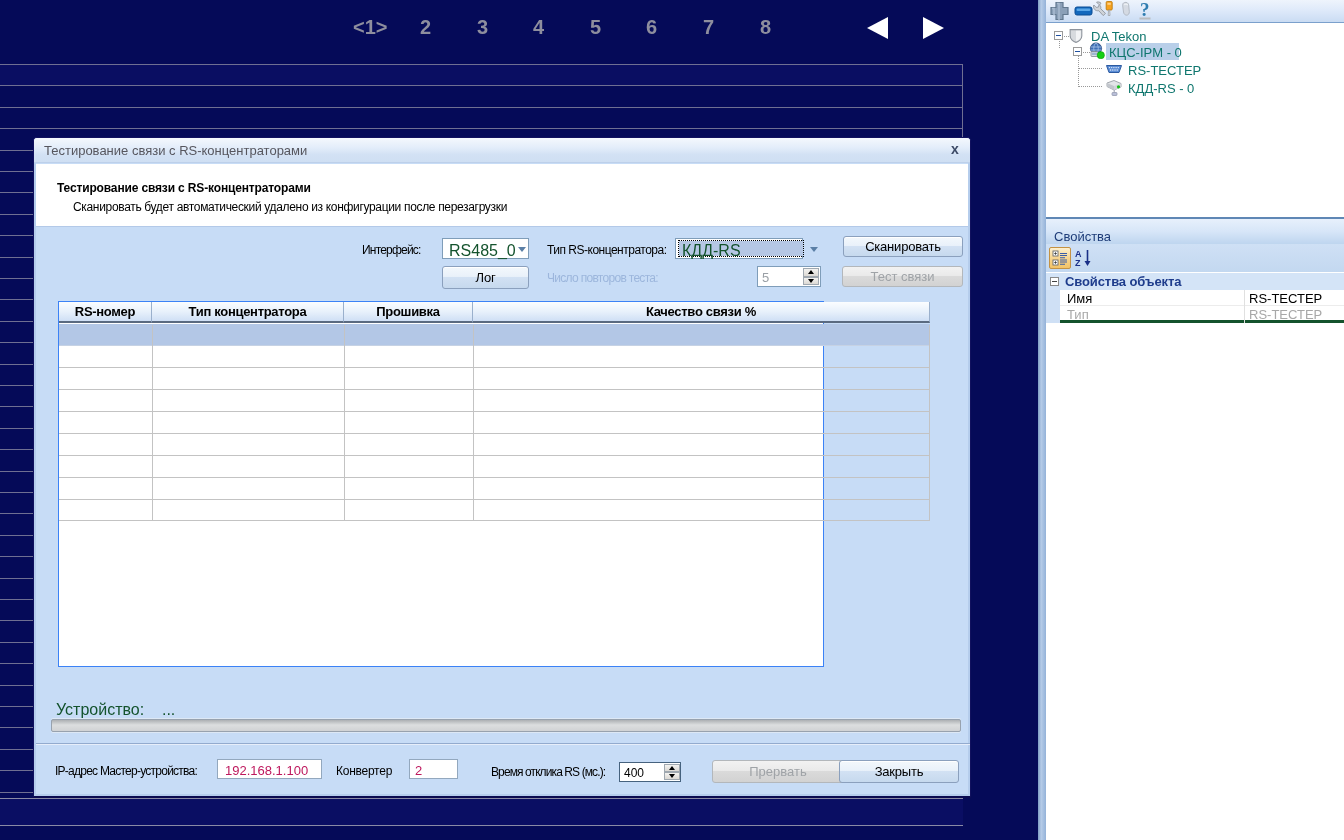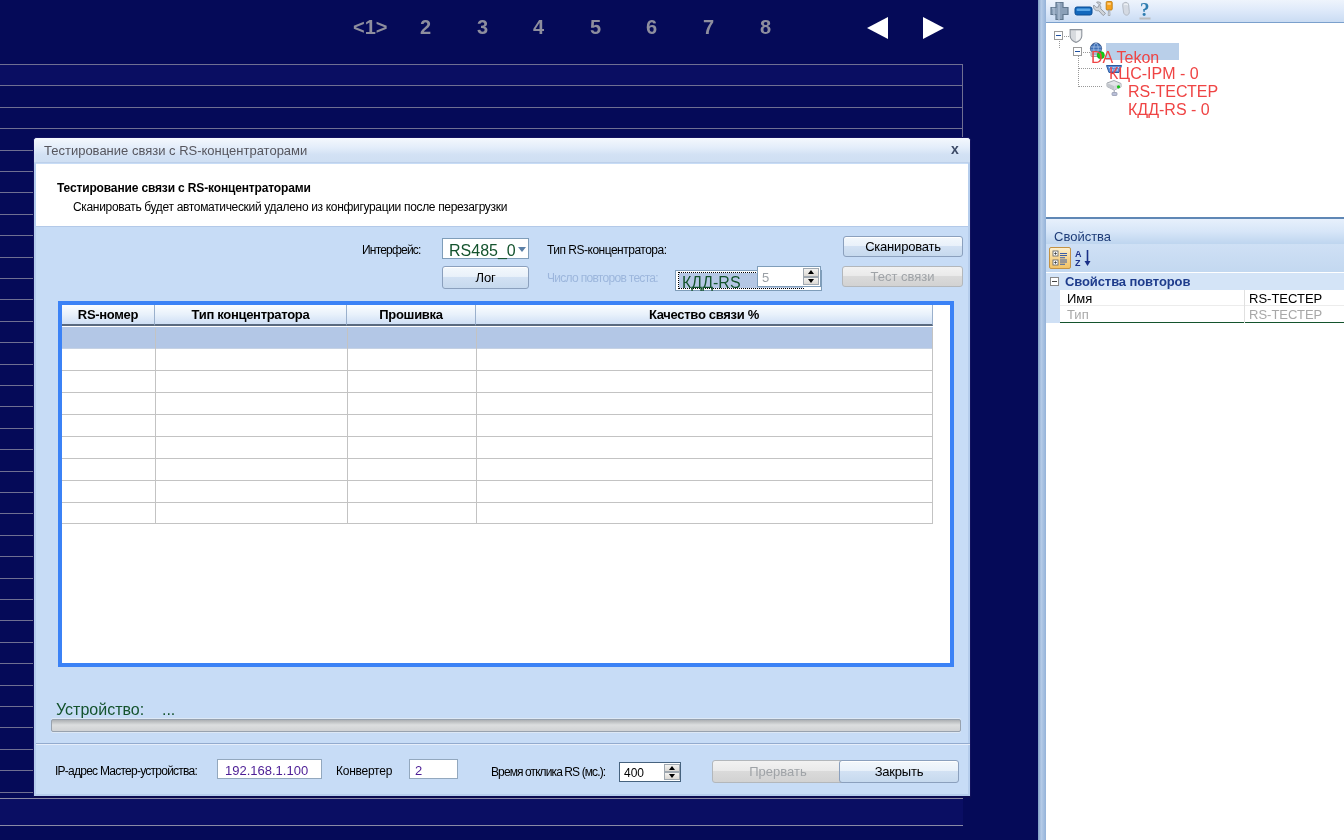--- a/index.html
+++ b/index.html
@@ -39,24 +39,24 @@
   
   .combo { background:#fff; border:1px solid #7f9db9; }
   .carrow { width:0; height:0; border-style:solid; border-width:5px 4px 0 4px; border-color:#5b7fa6 transparent transparent transparent; }
   .btn { border:1px solid #8ba0bd; border-radius:3px; text-align:center; letter-spacing:-0.2px;
     background:linear-gradient(180deg,#f3f8fc 0%,#e9f1fa 45%,#d2e1f3 50%,#c6d9ee 100%);
     box-shadow: inset 0 1px 0 #ffffff; font-size:13px; color:#000; }
   .btn-dis { border:1px solid #b3b7bb; border-radius:3px; text-align:center;
     background:linear-gradient(180deg,#f2f2f2 0%,#eaeaea 45%,#dadada 50%,#d2d2d2 100%);
     font-size:13px; color:#9fa3a7; }
   .lbl-dis { color:#9cb6dc; }
-  .tbox { background:#fff; border:1px solid #93a8be; font-size:13px; color:#4c1d95;padding-left:16px; }
-
-  
-  #gridbox { left:24px; top:163px; width:896px; height:366px; background:#fff; border:4px solid #3b82f6; }
+  .tbox { background:#fff; border:1px solid #93a8be; font-size:13px; color:#be185d;padding-left:16px; }
+
+  
+  #gridbox { left:24px; top:163px; width:766px; height:366px; background:#fff; border:1px solid #3b82f6; }
   .gh { position:absolute; top:0; height:21px; background:linear-gradient(180deg,#fbfdff 0%,#e8f1fb 50%,#cfdff5 100%);
     border-right:1px solid #9ab0cc; border-bottom:2px solid #5a6a80; font-size:13px; font-weight:bold; color:#000; text-align:center; line-height:20px; letter-spacing:-0.3px; }
   .selrow { position:absolute; left:0; top:22px; width:871px; height:22px; background:#b3c7e6; border-bottom:1px solid #c6d2e4; }
   .grow { position:absolute; left:0; width:871px; height:22px; border-bottom:1px solid #c3c3c3; }
   .gcol { position:absolute; top:23px; width:1px; height:196px; background:#c3c3c3; }
 
   
   #progress { left:17px; top:581px; width:910px; height:13px; border:1px solid #98a2ae; border-radius:2px;
     background:linear-gradient(180deg,#adb0b3 0%,#dcdedf 45%,#d0d2d4 100%);
     box-shadow:0 1px 0 #dde8f5, 0 -1px 0 #dde8f5; }
@@ -68,21 +68,21 @@
   .spinbtns { position:absolute; }
   .sup, .sdn { position:absolute; left:0; width:100%; height:50%; background:linear-gradient(180deg,#f4f3f1,#dcd9d4); border:1px solid #a0a8b0; }
   .tri-u { width:0;height:0;border-style:solid;border-width:0 3.5px 4px 3.5px;border-color:transparent transparent #000 transparent; position:absolute; left:50%; top:50%; transform:translate(-50%,-50%); }
   .tri-d { width:0;height:0;border-style:solid;border-width:4px 3.5px 0 3.5px;border-color:#000 transparent transparent transparent; position:absolute; left:50%; top:50%; transform:translate(-50%,-50%); }
 
   
   #splitter { left:1038px; top:0; width:8px; height:840px; background:linear-gradient(90deg,#7e9dc4,#b6cce8 40%,#94b2d8); }
   #rpanel { left:1046px; top:0; width:298px; height:840px; background:#ffffff; }
   #rtoolbar { left:0; top:0; width:298px; height:23px; background:linear-gradient(180deg,#eef4fc 0%,#dfeafa 45%,#cadcf3 100%); border-bottom:1px solid #7ba0cc; }
   #rtree { left:0; top:24px; width:298px; height:193px; background:#fff; }
-  .trow { position:absolute; font-size:16px; color:#ef4444;margin-top:20px; }
+  .trow { position:absolute; font-size:13px; color:#0f766e; }
   #props-hdr { left:0; top:217px; width:298px; height:27px;
     background:linear-gradient(180deg,#e7f0fc 0%,#d7e6f8 50%,#bed5ef 100%);
     border-top:2px solid #5f87b5; color:#1e3c78; font-size:13px; }
   #props-tb { left:0; top:244px; width:298px; height:28px; background:linear-gradient(180deg,#cfe0f5,#c3d8f0); }
   #props-grp { left:0; top:273px; width:298px; height:17px; background:#d4e4f7; }
   .prow { position:absolute; left:0; width:298px; height:16px; background:#fff; font-size:13px; }
   .pstrip { position:absolute; left:0; width:14px; background:#cfe0f5; }
 </style>
 </head>
 <body>
@@ -114,21 +114,21 @@
     <div class="abs" id="hdrwhite"></div>
     <div class="abs b13" style="left:23px; top:43px;">Тестирование связи с RS-концентраторами</div>
     <div class="abs t13" style="left:39px; top:62px; letter-spacing:-0.33px;">Сканировать будет автоматический удалено из конфигурации после перезагрузки</div>
 
     <div class="abs t13" style="left:328px; top:105px; letter-spacing:-0.8px;">Интерфейс:</div>
     <div class="abs combo" style="left:408px; top:100px; width:87px; height:21px;">
       <div class="abs t12" style="left:6px; top:3px;">RS485_0</div>
       <div class="abs carrow" style="left:75px; top:8px;"></div>
     </div>
     <div class="abs t13" style="left:513px; top:105px; letter-spacing:-0.5px;">Тип RS-концентратора:</div>
-    <div class="abs combo" style="left:641px; top:100px; width:147px; height:21px;margin-top:32px;">
+    <div class="abs combo" style="left:641px; top:100px; width:128px; height:21px;">
       <div class="abs" style="left:3px; top:2px; width:124px; height:15px; background:#b5c7e4; outline:1px dotted #000;"></div>
       <div class="abs t12" style="left:6px; top:3px;">КДД-RS</div>
       <div class="abs carrow" style="left:134px; top:8px;"></div>
     </div>
     <div class="abs btn" style="left:809px; top:98px; width:120px; height:21px; line-height:19px;">Сканировать</div>
 
     <div class="abs btn" style="left:408px; top:128px; width:87px; height:23px; line-height:21px;">Лог</div>
     <div class="abs t13 lbl-dis" style="left:513px; top:133px; letter-spacing:-0.7px;">Число повторов теста:</div>
     <div class="abs spinbox" style="left:723px; top:128px; width:64px; height:21px;">
       <div class="abs" style="left:4px; top:3px; font-size:13px; color:#9aa0a6;">5</div>
@@ -295,25 +295,25 @@
           <text x="0" y="18" font-size="9" font-weight="bold" fill="#1a2f87" font-family="Liberation Sans,sans-serif">Z</text>
           <path d="M12.5 2 v12" stroke="#1a2f87" stroke-width="1.6"></path>
           <path d="M9.5 13 L15.5 13 L12.5 18 Z" fill="#1a2f87"></path>
         </svg>
       </div>
     </div>
     <div class="abs" id="props-grp">
       <div class="abs" style="left:4px; top:4px; width:9px; height:9px; background:#fff; border:1px solid #8a8a8a;">
         <div class="abs" style="left:1px; top:3px; width:5px; height:1px; background:#444;"></div>
       </div>
-      <span style="position:absolute; left:19px; top:1px; font-size:13px; font-weight:bold; color:#1e3c8c; letter-spacing:-0.1px;">Свойства повторов</span>
+      <span style="position:absolute; left:19px; top:1px; font-size:13px; font-weight:bold; color:#1e3c8c; letter-spacing:-0.1px;">Свойства объекта</span>
     </div>
     <div class="prow" style="top:290px; border-bottom:1px solid #ececec;">
       <span style="position:absolute; left:21px; top:1px;">Имя</span>
       <span style="position:absolute; left:203px; top:1px;">RS-ТЕСТЕР</span>
     </div>
-    <div class="prow" style="top:306px; height:17px; border-bottom:1px solid #14532d;">
+    <div class="prow" style="top:306px; height:17px; border-bottom:3px solid #14532d;">
       <span style="position:absolute; left:21px; top:1px; color:#a8a8a8;">Тип</span>
       <span style="position:absolute; left:203px; top:1px; color:#a8a8a8;">RS-ТЕСТЕР</span>
     </div>
     <div class="pstrip" style="top:290px; height:33px;"></div>
     <div class="abs" style="left:198px; top:290px; width:1px; height:33px; background:#e0e0e0;"></div>
   </div>
 
 </body></html>

